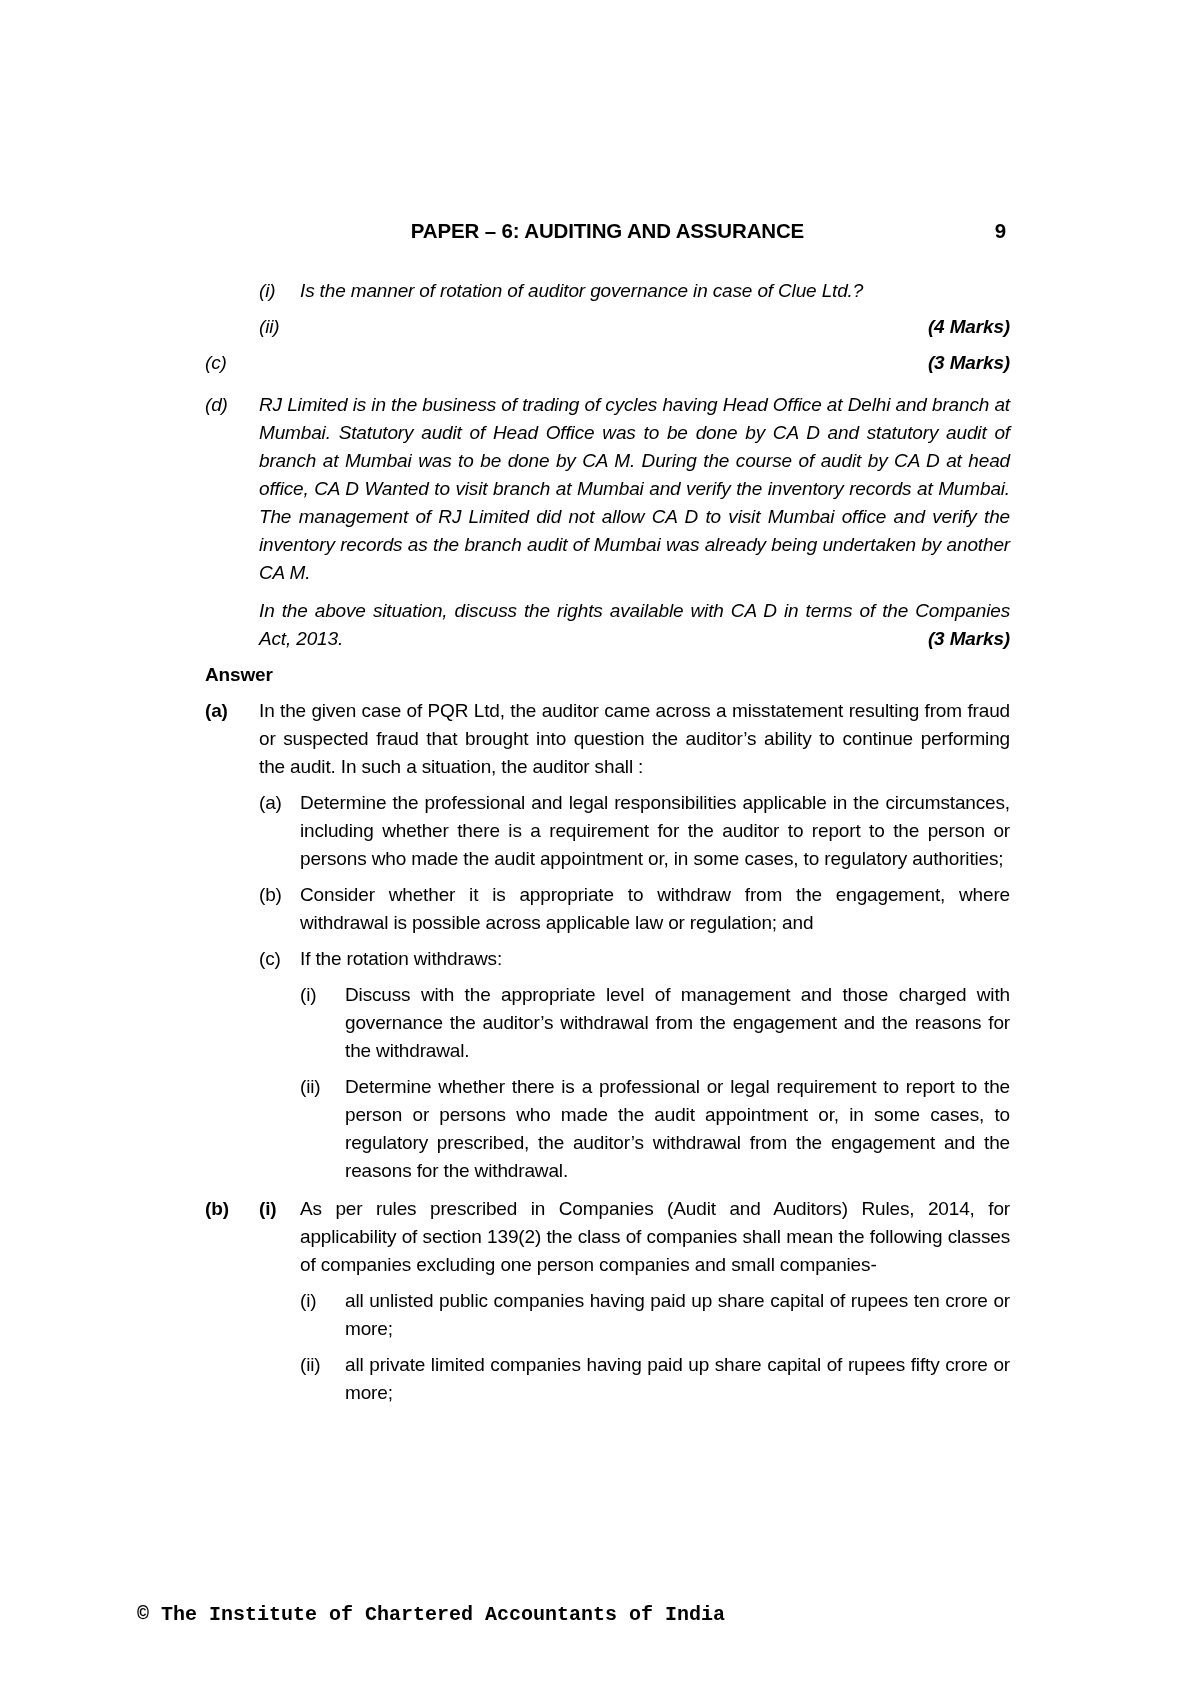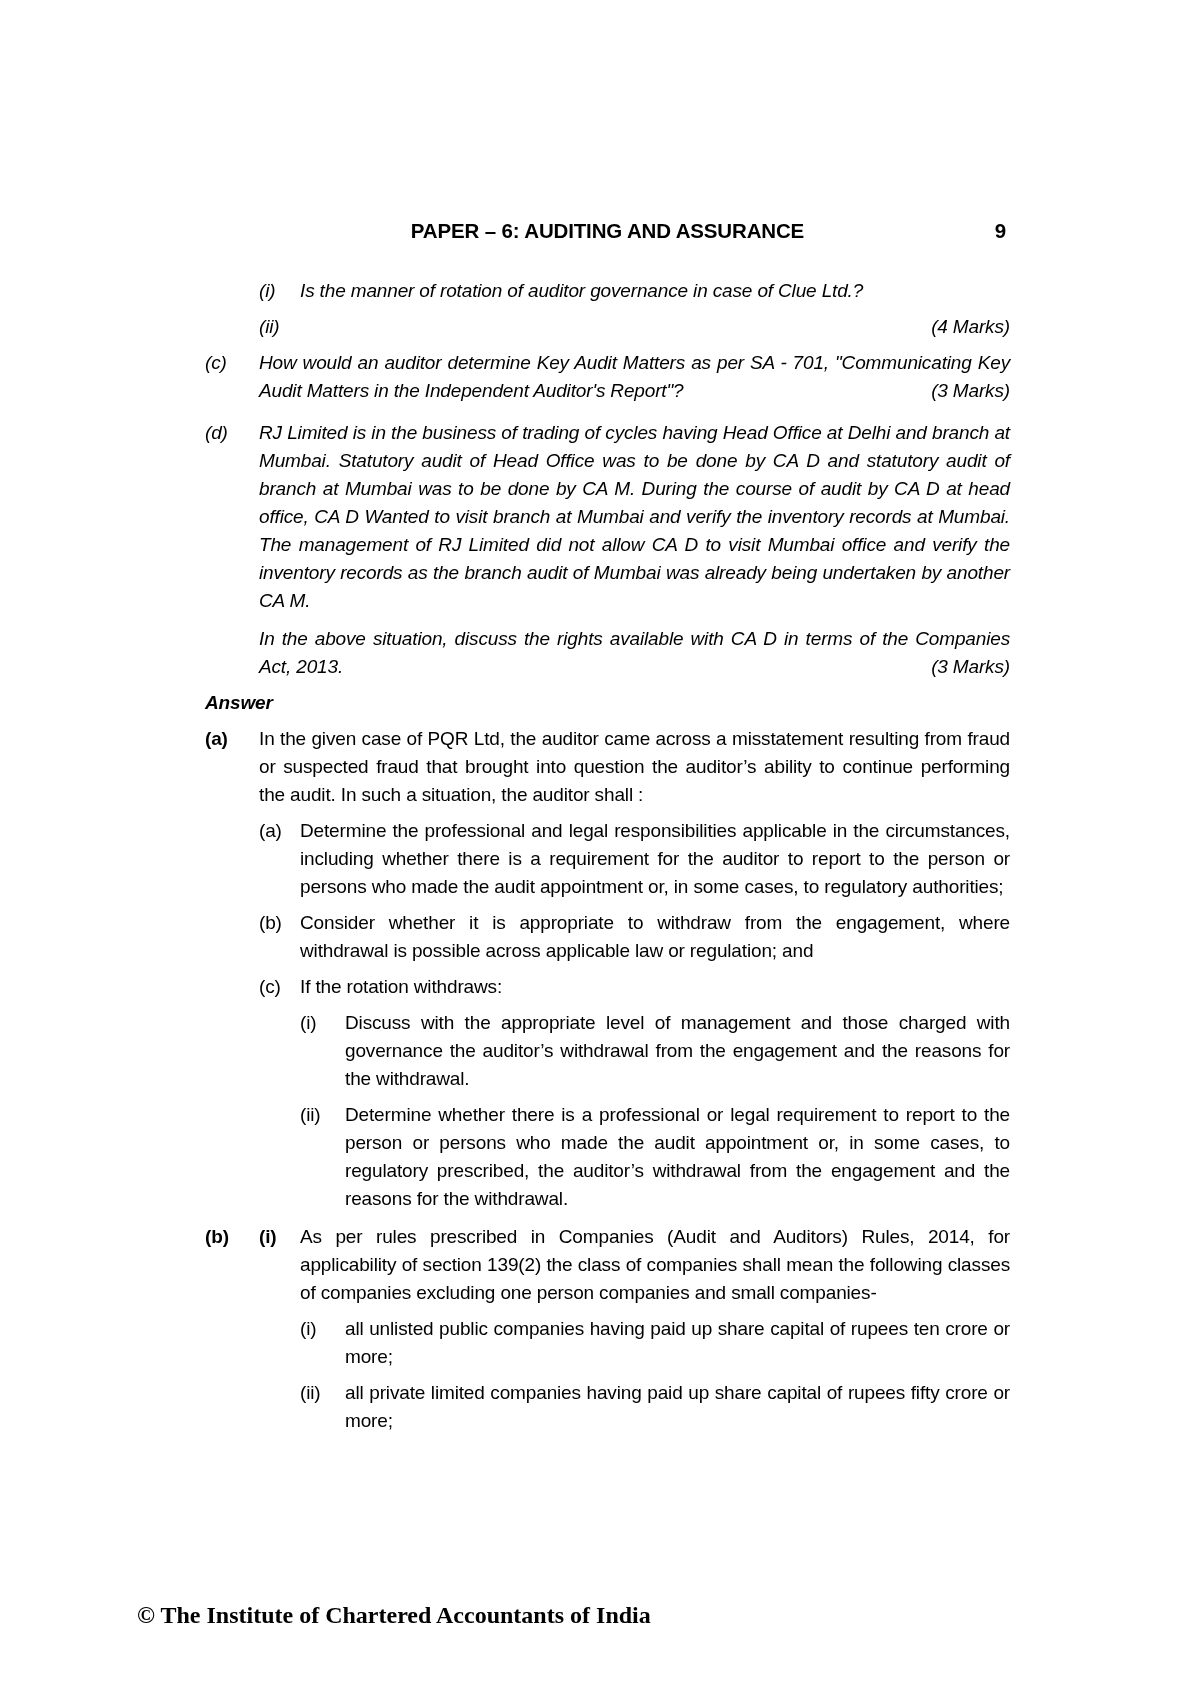--- a/index.html
+++ b/index.html
@@ -29,41 +29,41 @@
     font-size: 20.5px;
   }
   .hdr .title { text-align: center; }
   .hdr .pnum { position: absolute; right: 4px; top: 0; }
 
   .row { display: flex; margin-bottom: 8px; }
   .m1 { flex: 0 0 54px; }
   .m2 { flex: 0 0 41px; }
   .m3 { flex: 0 0 45px; }
   .body { flex: 1; text-align: justify; position: relative; }
-  .marks { position: absolute; right: 0; bottom: 0; font-weight: normal; white-space: nowrap; }
+  .marks { position: absolute; right: 0; bottom: 0; font-weight: bold; white-space: nowrap; }
 
   .ind1 { margin-left: 54px; }
   .ind2 { margin-left: 95px; }
 
   .q { font-style: italic; }
   .b { font-weight: bold; }
 
-  .answer-heading { font-weight: bold; margin-bottom: 8px; font-style: italic; }
+  .answer-heading { font-weight: bold; margin-bottom: 8px; }
 
   .gap-d { margin-bottom: 10px; }
   .gap-c { margin-bottom: 14px; }
   .gap-ii { margin-bottom: 10px; }
 
   .footer {
     position: absolute;
     left: 137px;
     top: 1601px;
-    font-family: Liberation Serif, serif;
+    font-family: Liberation Mono, monospace;
     font-weight: bold;
-    font-size: 24px;
+    font-size: 20px;
     letter-spacing: 0;
   }
 </style>
 </head>
 <body>
 
 <div class="page">
   <div class="content">
 
     <div class="hdr">
@@ -80,21 +80,20 @@
     <div class="row q ind1">
       <span class="m2">(ii)</span>
       <div class="body">
         <span class="marks">(4 Marks)</span>
       </div>
     </div>
 
     <div class="row q gap-c">
       <span class="m1">(c)</span>
       <div class="body">
-        <span>How would an auditor determine Key Audit Matters as per SA - 701, "Communicating Key Audit Matters in the Independent Auditor's Report"?</span>
         <span class="marks">(3 Marks)</span>
       </div>
     </div>
 
     <div class="row q gap-d">
       <span class="m1">(d)</span>
       <div class="body">
         <span>RJ Limited is in the business of trading of cycles having Head Office at Delhi and branch at Mumbai. Statutory audit of Head Office was to be done by CA D and statutory audit of branch at Mumbai was to be done by CA M. During the course of audit by CA D at head office, CA D Wanted to visit branch at Mumbai and verify the inventory records at Mumbai. The management of RJ Limited did not allow CA D to visit Mumbai office and verify the inventory records as the branch audit of Mumbai was already being undertaken by another CA M.</span>
       </div>
     </div>

